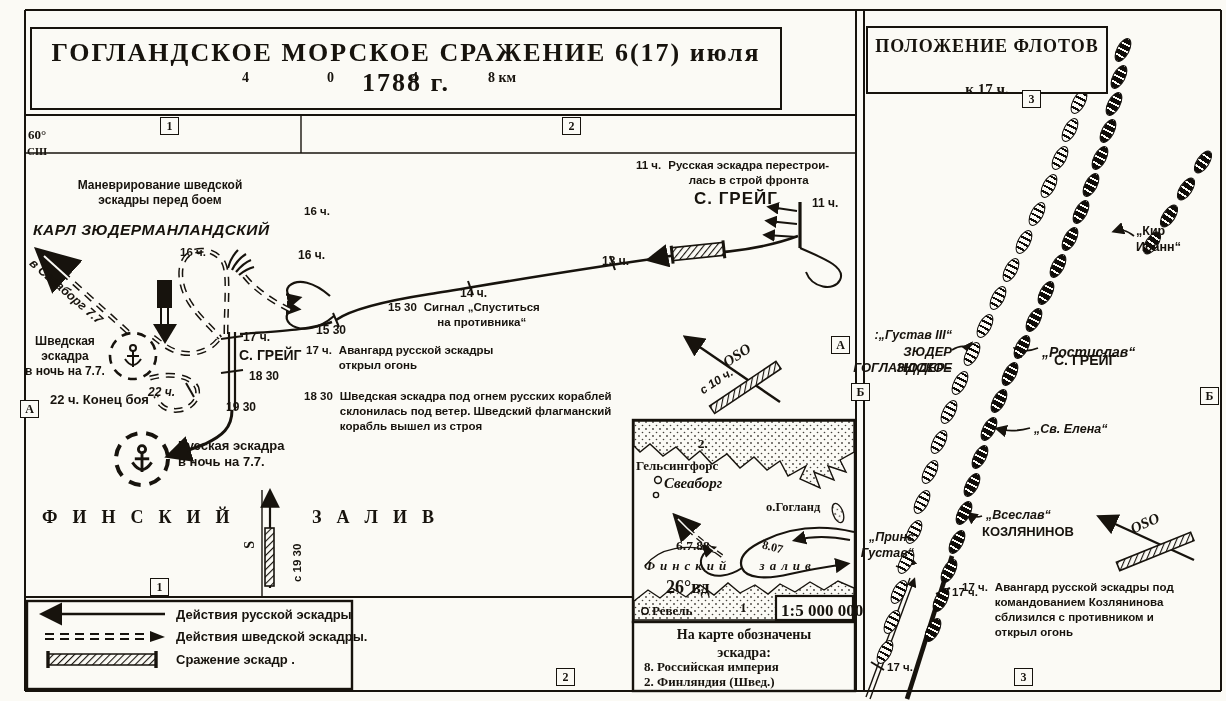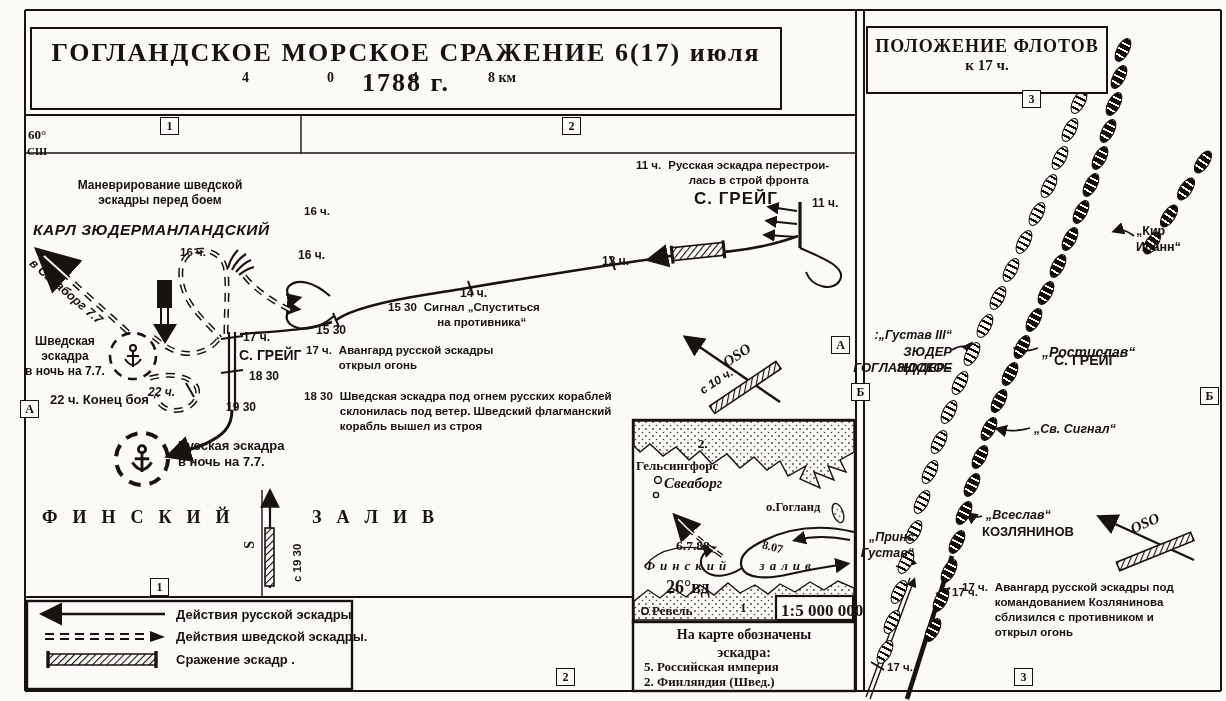--- a/index.html
+++ b/index.html
@@ -11,21 +11,21 @@
   .lbl{position:absolute;font-weight:bold;font-size:12px;line-height:1.25;white-space:pre-line;}
   .serif{font-family:"Liberation Serif","DejaVu Serif",serif;}
   .i{font-style:italic}.ctr{text-align:center}.rt{text-align:right}
   .title-box{position:absolute;left:30px;top:27px;width:748px;height:79px;border:2.5px solid #17130d;
              background:#fbfaf5;z-index:3;}
   .title-box h1{margin:9px 0 0 0;text-align:center;font-family:"Liberation Serif",serif;
                 font-size:26px;letter-spacing:2px;font-weight:bold;}
   .rtitle-box{position:absolute;left:866px;top:26px;width:238px;height:64px;border:2.5px solid #17130d;
               background:#fbfaf5;z-index:3;text-align:center;font-family:"Liberation Serif",serif;}
   .rtitle-box .t1{margin-top:8px;font-size:18px;font-weight:bold;letter-spacing:1px;}
-  .rtitle-box .t2{font-size:15px;font-weight:bold;}
+  .rtitle-box .t2{font-size:15px;font-weight:bold;margin-top:24px;}
   .scale-num{position:absolute;font-family:"Liberation Serif",serif;font-weight:bold;font-size:14px;z-index:4;}
   .mark{position:absolute;width:17px;height:16px;border:1.6px solid #17130d;background:#fbfaf5;
         font-family:"Liberation Serif",serif;font-size:12px;font-weight:bold;
         display:flex;align-items:center;justify-content:center;z-index:4;}
   .event{position:absolute;display:flex;gap:7px;font-weight:bold;font-size:11.5px;line-height:1.3;z-index:3;}
   .event .t{white-space:nowrap;}
   .event .x{white-space:pre-line;}
   .ship{position:absolute;width:24px;height:11px;border:1.6px solid #0f0c08;border-radius:50%;}
   .ship.sw{background:repeating-linear-gradient(90deg,#fbfaf5 0 3.5px,#0f0c08 3.5px 5.6px);}
   .ship.ru{background:repeating-linear-gradient(90deg,#0f0c08 0 4.6px,#fbfaf5 4.6px 6.4px);}
@@ -375,31 +375,31 @@
   <div class="lbl serif i" style="left:664px;top:474px;font-size:15px">Свеаборг</div>
   <div class="lbl serif" style="left:766px;top:500px;font-size:12.5px">о.Гогланд</div>
   <div class="lbl serif" style="left:676px;top:538px;font-size:13.5px">6.7.88</div>
   <div class="lbl serif" style="left:762px;top:540px;font-size:12px;transform:rotate(14deg)">8.07</div>
   <div class="lbl serif i insea" style="left:644px;top:558px">Финский залив</div>
   <div class="lbl serif" style="left:652px;top:603px;font-size:13px">Ревель</div>
   <div class="lbl serif" style="left:740px;top:600px;font-size:13px">1</div>
   <div class="lbl serif" style="left:781px;top:600px;font-size:17px">1:5 000 000</div>
   <div class="lbl serif ctr" style="left:640px;top:626px;width:208px;font-size:14px">На карте обозначены
 эскадра:</div>
-  <div class="lbl serif" style="left:644px;top:659px;font-size:13px">5. Российская империя</div>
+  <div class="lbl serif" style="left:644px;top:659px;font-size:13px">8. Российская империя</div>
   <div class="lbl serif" style="left:644px;top:674px;font-size:13px">2. Финляндия (Швед.)</div>
 
   <div class="lbl" style="left:1136px;top:224px;font-size:12.5px">„Кир
 Иоанн“</div>
   <div class="lbl i rt" style="left:856px;top:328px;width:96px;font-size:12.5px">:„Густав III“</div>
   <div class="lbl i rt" style="left:856px;top:344px;width:96px;font-size:13px">ЗЮДЕР ЗЮДЕР–</div>
   <div class="lbl i rt" style="left:850px;top:360px;width:102px;font-size:13px">ГОГЛАНДСКОЕ</div>
   <div class="lbl i" style="left:1042px;top:344px;font-size:14px">„Ростислав“</div>
   <div class="lbl" style="left:1054px;top:352px;font-size:14px">С. ГРЕЙГ</div>
-  <div class="lbl i" style="left:1034px;top:422px;font-size:12.5px">„Св. Сигнал“</div>
+  <div class="lbl i" style="left:1034px;top:422px;font-size:12.5px">„Св. Елена“</div>
   <div class="lbl i" style="left:986px;top:508px;font-size:12.5px">„Всеслав“</div>
   <div class="lbl" style="left:982px;top:524px;font-size:13px">КОЗЛЯНИНОВ</div>
   <div class="lbl i rt" style="left:842px;top:530px;width:72px;font-size:12.5px">„Принс
 Густав“</div>
   <div class="lbl" style="left:952px;top:585px;font-size:11.5px">17 ч.</div>
   <div class="lbl" style="left:887px;top:660px;font-size:11.5px">17 ч.</div>
   <div class="lbl serif i" style="left:1130px;top:514px;font-size:15px;transform:rotate(-24deg)">OSO</div>
   <div class="event" style="left:962px;top:580px;width:250px">
     <span class="t">17 ч.</span>
     <span class="x">Авангард русской эскадры под

